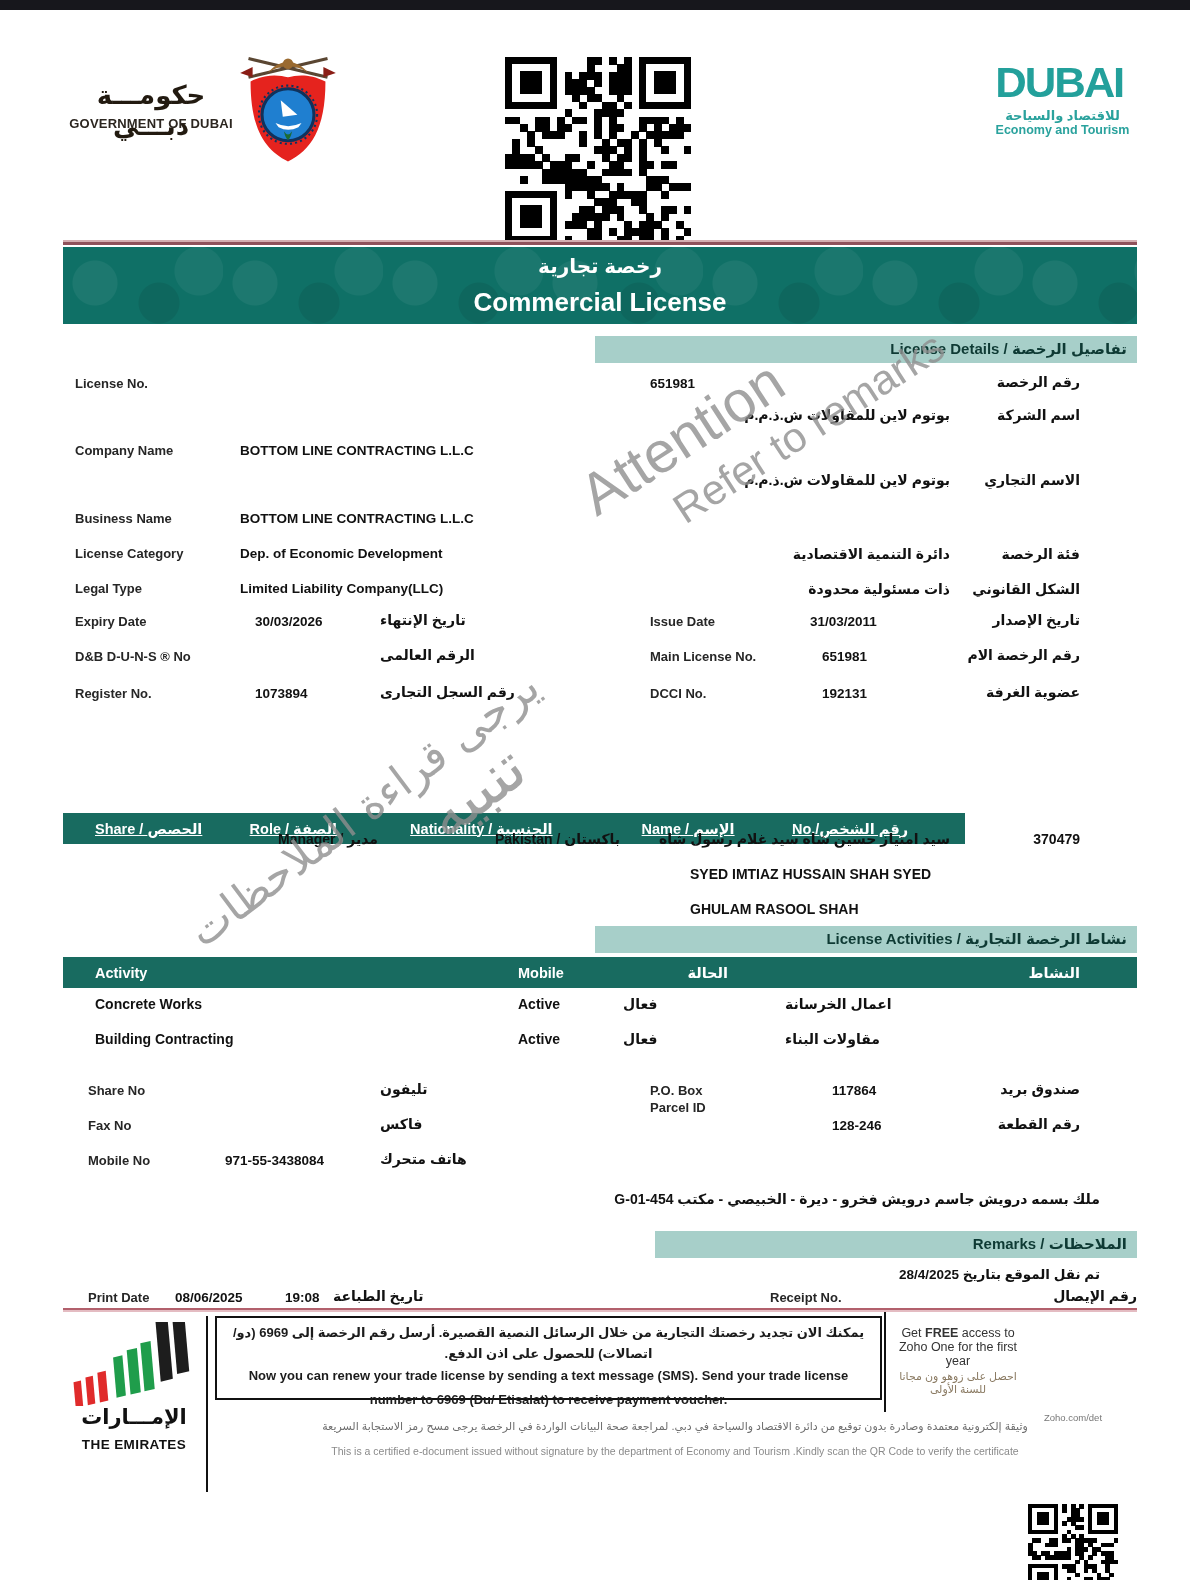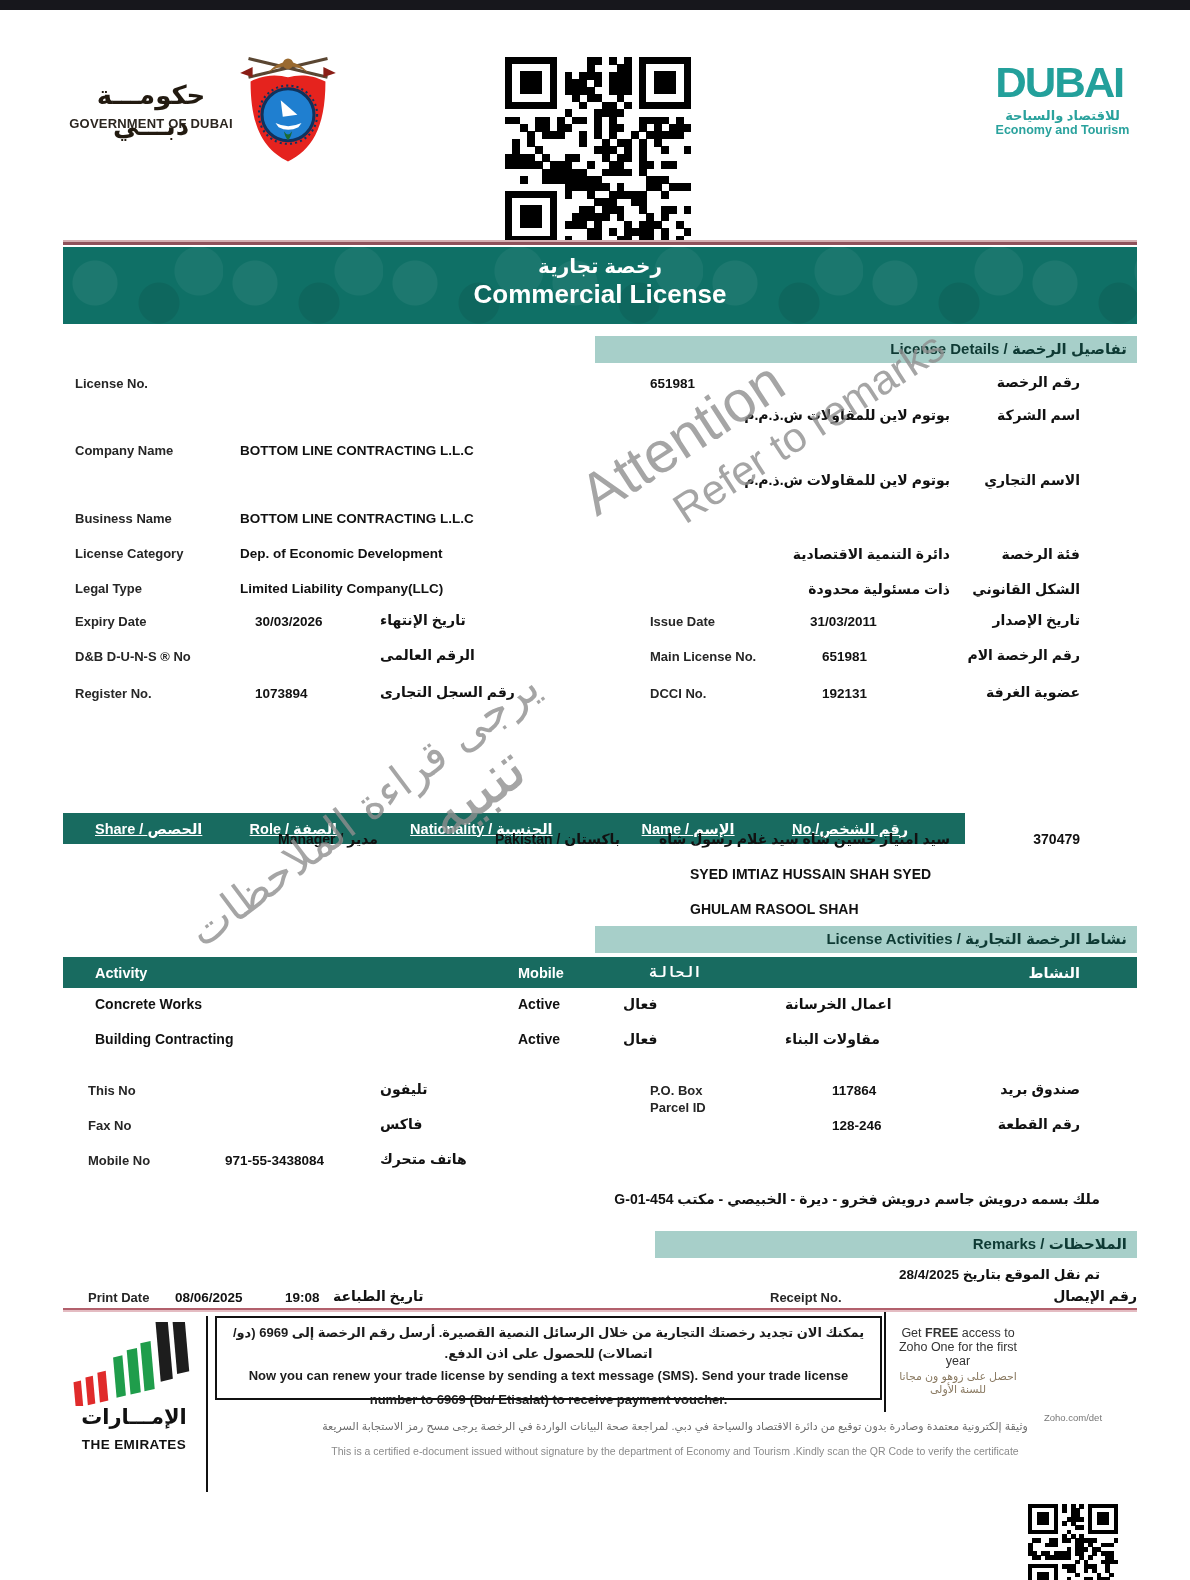--- a/index.html
+++ b/index.html
@@ -294,21 +294,21 @@
   <div class="abs" style="left:980px;top:62px;width:165px;text-align:center;">
     <div class="dubai-word">DUBAI</div>
     <div class="teal-sm rtl" style="font-size:13px;margin-top:4px;">للاقتصاد والسياحة</div>
     <div class="teal-sm" style="font-size:12.5px;">Economy and Tourism</div>
   </div>
 
   <div class="abs rule" style="top:240px;"></div>
 
   <div class="abs banner">
     <div class="b rtl" style="font-size:20px;padding-top:7px;">رخصة تجارية</div>
-    <div class="b" style="font-size:26px;margin-top:1px;">Commercial License</div>
+    <div class="b" style="font-size:26px;margin-top:9px;">Commercial License</div>
   </div>
 
   <div class="abs bar-light" style="left:595px;top:336px;width:542px;">License Details / تفاصيل الرخصة</div>
 
   <div class="abs lbl" style="left:75px;top:376px;">License No.</div>
   <div class="abs lbl" style="left:75px;top:443px;">Company Name</div>
   <div class="abs val" style="left:240px;top:443px;">BOTTOM LINE CONTRACTING L.L.C</div>
   <div class="abs lbl" style="left:75px;top:511px;">Business Name</div>
   <div class="abs val" style="left:240px;top:511px;">BOTTOM LINE CONTRACTING L.L.C</div>
   <div class="abs lbl" style="left:75px;top:546px;">License Category</div>
@@ -364,38 +364,38 @@
   <div class="abs arl" style="left:620px;top:831px;width:330px;">سيد امتياز حسين شاه سيد غلام رسول شاه</div>
   <div class="abs val" style="left:495px;top:831px;font-size:14px;">Pakistan / باكستان</div>
   <div class="abs val" style="left:278px;top:831px;font-size:14px;">Manager / مدير</div>
   <div class="abs val" style="left:690px;top:866px;font-size:14px;">SYED IMTIAZ HUSSAIN SHAH SYED</div>
   <div class="abs val" style="left:690px;top:901px;font-size:14px;">GHULAM RASOOL SHAH</div>
 
   <div class="abs bar-light" style="left:595px;top:926px;width:542px;">License Activities / نشاط الرخصة التجارية</div>
   <div class="abs thead" style="left:63px;top:957px;width:1074px;">
     <div class="c" style="width:455px;padding-left:32px;">Activity</div>
     <div class="c" style="width:105px;">Mobile</div>
-    <div class="c rtl" style="width:105px;text-align:center;font-family:Liberation Mono, monospace;">الحالة</div>
+    <div class="c rtl" style="width:105px;text-align:right;">الحالة</div>
     <div class="c" style="flex:1;text-align:right;padding-right:57px;">النشاط</div>
   </div>
   <div class="abs trow" style="left:63px;top:996px;width:1074px;">
     <div class="c" style="width:455px;padding-left:32px;">Concrete Works</div>
     <div class="c" style="width:105px;">Active</div>
     <div class="c rtl" style="width:105px;text-align:left;">فعال</div>
     <div class="c rtl" style="flex:1;text-align:left;padding-left:57px;">اعمال الخرسانة</div>
   </div>
   <div class="abs trow" style="left:63px;top:1031px;width:1074px;">
     <div class="c" style="width:455px;padding-left:32px;">Building Contracting</div>
     <div class="c" style="width:105px;">Active</div>
     <div class="c rtl" style="width:105px;text-align:left;">فعال</div>
     <div class="c rtl" style="flex:1;text-align:left;padding-left:57px;">مقاولات البناء</div>
   </div>
 
 
-  <div class="abs lbl" style="left:88px;top:1083px;">This No</div>
+  <div class="abs lbl" style="left:88px;top:1083px;">Share No</div>
   <div class="abs arl" style="left:380px;top:1081px;width:215px;text-align:left;">تليفون</div>
   <div class="abs lbl" style="left:88px;top:1118px;">Fax No</div>
   <div class="abs arl" style="left:380px;top:1116px;width:215px;text-align:left;">فاكس</div>
   <div class="abs lbl" style="left:88px;top:1153px;">Mobile No</div>
   <div class="abs val" style="left:225px;top:1153px;">971-55-3438084</div>
   <div class="abs arl" style="left:380px;top:1151px;width:215px;text-align:left;">هاتف متحرك</div>
 
   <div class="abs lbl" style="left:650px;top:1083px;">P.O. Box</div>
   <div class="abs val" style="left:832px;top:1083px;">117864</div>
   <div class="abs arl" style="left:950px;top:1081px;width:130px;">صندوق بريد</div>

